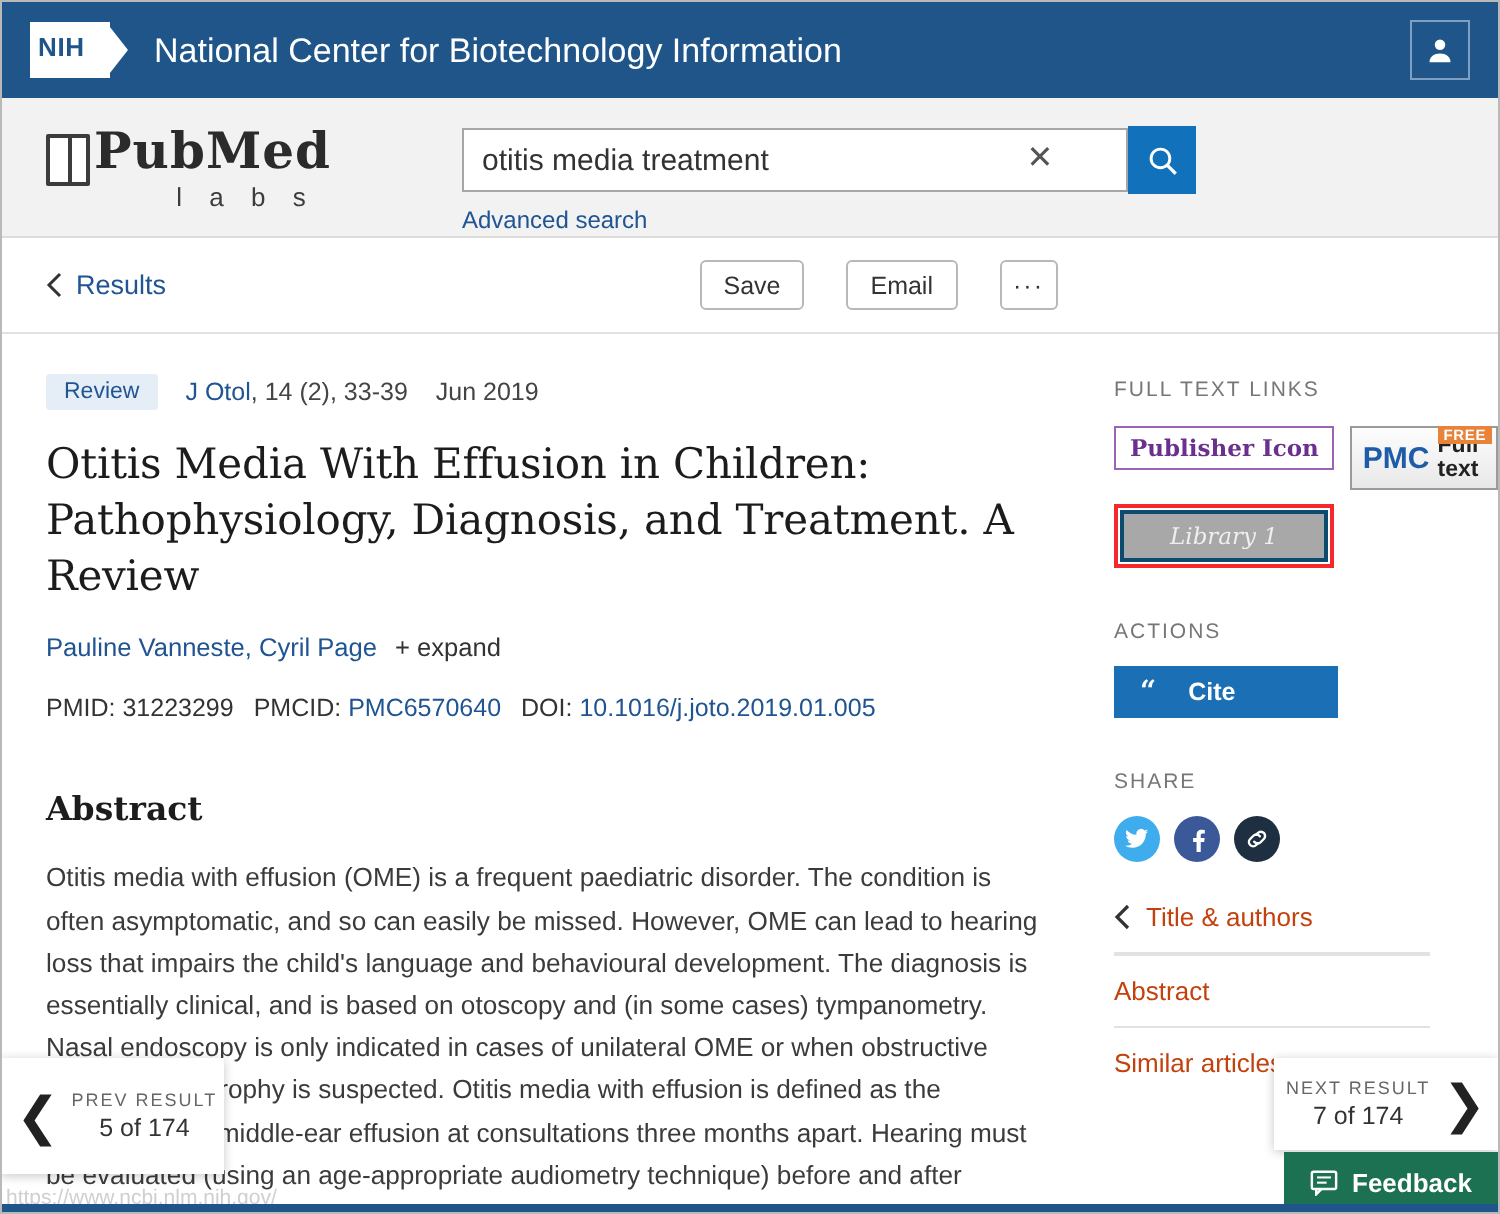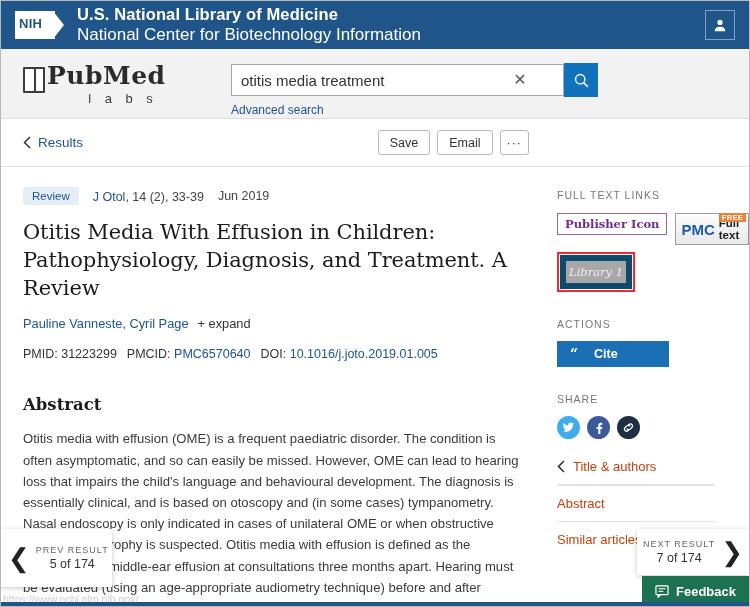--- a/index.html
+++ b/index.html
@@ -33,21 +33,21 @@
   .search-box input { border:0; outline:0; font-size:15px; color:#333; width:265px; font-family:"Liberation Sans",sans-serif; background:transparent; }
   .clear-x { width:28px; text-align:center; color:#555; font-size:16px; cursor:pointer; line-height:1; }
   .search-btn { width:34px; height:34px; background:#1271bb; display:flex; align-items:center; justify-content:center; cursor:pointer; }
   .search-inline { display:flex; align-items:center; }
   .adv-search { font-size:12px; color:#205493; margin-top:6px; cursor:pointer; display:inline-block; }
 
   
   .results-bar { height:48px; background:#fff; border-bottom:1px solid #e2e2e2; display:flex; align-items:center; padding:0 22px; position:relative; }
   .back-results { display:flex; align-items:center; gap:7px; cursor:pointer; }
   .back-results .lbl { color:#205493; font-size:13.5px; }
-  .act-btns { position:absolute; right:220px; display:flex; gap:7px; }
+  .act-btns { position:absolute; right:220px; display:flex; gap:21px; }
   .act-btn { border:1px solid #b8b8b8; background:#fff; border-radius:3px; height:25px; min-width:48px; padding:0 11px; font-size:12.5px; color:#333; cursor:pointer; font-family:"Liberation Sans",sans-serif; display:flex; align-items:center; justify-content:center;}
   .act-btn.dots { min-width:28px; padding:0 6px; letter-spacing:1px; }
 
   
   .body-wrap { display:flex; }
   .main-col { width:548px; padding: 20px 22px 0 22px; }
   .side-col { width:200px; padding: 22px 0 0 8px; border-left:0; }
 
   .meta-row { display:flex; align-items:center; gap:14px; }
   .badge-review { background:#e5eef7; color:#205493; font-size:11.5px; padding:3px 9px; border-radius:2px; }
@@ -69,21 +69,21 @@
 
   
   .side-h { font-size:10.5px; letter-spacing:1px; color:#777; text-transform:uppercase; }
   .ft-links { display:flex; gap:8px; margin-top:12px; align-items:flex-start; }
   .pub-icon { border:1px solid #9b63b5; background:#fff; color:#6b2f8f; font-family:"DejaVu Serif",serif; font-weight:bold; font-size:11.5px; padding:3px 7px; cursor:pointer; white-space:nowrap; }
   .pmc-btn { border:1px solid #9a9a9a; background:linear-gradient(#fdfdfd,#e8e8e8); padding:3px 5px; display:flex; align-items:center; gap:4px; position:relative; cursor:pointer; }
   .pmc-btn .pmc { color:#1e5ca8; font-weight:bold; font-size:15px; font-family:"Liberation Sans",sans-serif; }
   .pmc-btn .full { color:#222; font-weight:bold; font-size:11.5px; }
   .pmc-btn .free { position:absolute; right:2px; top:-1px; background:#e8833a; color:#fff; font-size:7.5px; font-weight:bold; padding:0 3px; letter-spacing:0.3px; }
   .lib-wrap { margin-top:7px; border:2px solid #f5282d; display:inline-block; padding:1px; }
-  .lib-btn { background:#a8a8a8; border:6px solid #0c4a6e; color:#efefef; width:72px; text-align:center; padding:4px 0; font-family:"DejaVu Serif",serif; font-style:italic; font-size:11.5px; cursor:pointer; }
+  .lib-btn { background:#a8a8a8; border:2px solid #0c4a6e; color:#efefef; width:104px; text-align:center; padding:4px 0; font-family:"DejaVu Serif",serif; font-style:italic; font-size:11.5px; cursor:pointer; }
 
   .side-h2 { margin-top:26px; }
   .cite-btn { margin-top:11px; width:112px; height:26px; background:#1a6fb5; color:#fff; display:flex; align-items:center; gap:16px; padding-left:13px; cursor:pointer; }
   .cite-btn .q { font-family:"DejaVu Serif",serif; font-weight:bold; font-size:14px; line-height:0.6; }
   .cite-btn .lbl { font-size:12.5px; font-weight:bold; }
 
   .share-icons { display:flex; gap:7px; margin-top:11px; }
   .sicon { width:23px; height:23px; border-radius:50%; display:flex; align-items:center; justify-content:center; cursor:pointer; }
   .sicon.tw { background:#3eaced; }
   .sicon.fb { background:#3b5998; }
@@ -114,21 +114,20 @@
 
 <div class="page">
 
   <div class="nih-bar">
     <div class="nih-logo">
       <div class="box"></div>
       <div class="arrow"></div>
       <div class="txt">NIH</div>
     </div>
     <div class="nih-titles">
-      <div class="t1">U.S. National Library of Medicine</div>
       <div class="t2">National Center for Biotechnology Information</div>
     </div>
     <div class="acct-btn">
       <svg width="14" height="14" viewBox="0 0 16 16">
         <circle cx="8" cy="5" r="3" fill="#fff"></circle>
         <path d="M2 15c0-3.3 2.7-5 6-5s6 1.7 6 5z" fill="#fff"></path>
       </svg>
     </div>
   </div>
 

